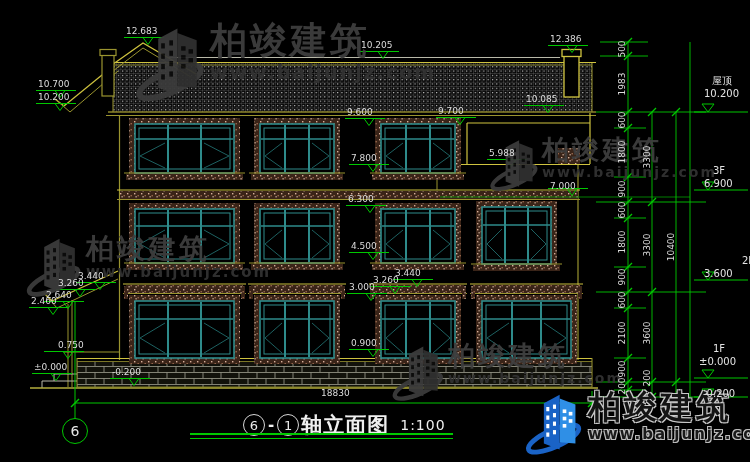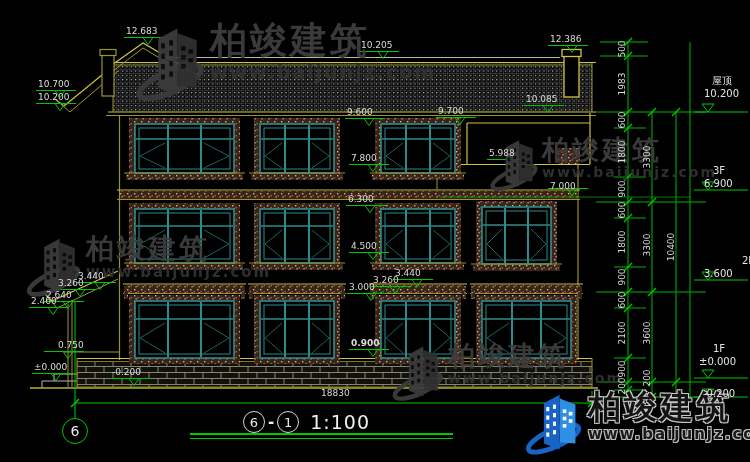--- a/index.html
+++ b/index.html
@@ -33,21 +33,21 @@
   .wm5 .wm-url{font-size:15px;color:#1a1a1a;
     text-shadow:-1px -1px 0 #bdbdbd,1px -1px 0 #bdbdbd,-1px 1px 0 #bdbdbd,1px 1px 0 #bdbdbd;}
   
   #titlebar{position:absolute;left:243px;top:411px;display:flex;align-items:center;
             gap:2px;z-index:40;color:#efefef;}
   .tcirc{display:inline-flex;width:20px;height:20px;border:1.5px solid #d6d6d6;
          border-radius:50%;align-items:center;justify-content:center;
          font-size:13px;color:#eaeaea;}
   .tdash{font-size:15px;font-weight:bold;margin:0 1px;}
   .tname{font-size:21px;font-weight:bold;letter-spacing:1px;}
-  .tscale{font-size:19px;margin-left:9px;letter-spacing:1px;}
+  .tscale{font-size:14px;margin-left:9px;letter-spacing:1px;}
   .tunder{position:absolute;left:190px;width:263px;background:#00c800;z-index:40;}
   #tl1{top:433px;height:2.2px;}
   #tl2{top:437.5px;height:1px;}
   
   .axis-bubble{position:absolute;left:62px;top:418px;width:24px;height:24px;
     border:1.4px solid #00c800;border-radius:50%;display:flex;align-items:center;
     justify-content:center;color:#e8e8e8;font-size:14px;z-index:40;background:#000;}
 </style>
 </head>
 <body>
@@ -498,21 +498,21 @@
     <span class="dim-label" style="left: 550px; top: 182px;">7.000</span>
     <span class="dim-label" style="left: 348px; top: 195px; text-align: center;">6.300</span>
     <span class="dim-label" style="left: 351px; top: 242px;">4.500</span>
     <span class="dim-label" style="left: 395px; top: 269px;">3.440</span>
     <span class="dim-label" style="left: 373px; top: 276px;">3.260</span>
     <span class="dim-label" style="left: 349px; top: 283px;">3.000</span>
     <span class="dim-label" style="left: 78px; top: 272px;">3.440</span>
     <span class="dim-label" style="left: 58px; top: 279px;">3.260</span>
     <span class="dim-label" style="left: 46px; top: 291px;">2.640</span>
     <span class="dim-label" style="left: 31px; top: 297px;">2.460</span>
-    <span class="dim-label" style="left: 351px; top: 339px; font-weight: bold;">0.900</span>
+    <span class="dim-label" style="left: 351px; top: 339px;">0.900</span>
     <span class="dim-label" style="left: 46px; top: 341px; padding-left: 12px;">0.750</span>
     <span class="dim-label" style="left: 34px; top: 363px;">±0.000</span>
     <span class="dim-label" style="left: 112px; top: 368px;">-0.200</span>
     <span class="dim-label rot" style="left: 622px; top: 49px;">500</span>
     <span class="dim-label rot" style="left: 622px; top: 84px;">1983</span>
     <span class="dim-label rot" style="left: 622px; top: 120px;">600</span>
     <span class="dim-label rot" style="left: 622px; top: 152px;">1800</span>
     <span class="dim-label rot" style="left: 622px; top: 189px;">900</span>
     <span class="dim-label rot" style="left: 622px; top: 210px;">600</span>
     <span class="dim-label rot" style="left: 622px; top: 242px;">1800</span>
@@ -534,18 +534,19 @@
     <span class="dim-label fl" style="left: 704px; top: 269px;">3.600</span>
     <span class="dim-label fl" style="left: 713px; top: 344px;">1F</span>
     <span class="dim-label fl" style="left: 699px; top: 357px;">±0.000</span>
     <span class="dim-label fl" style="left: 703px; top: 389px;">-0.200</span>
   </div>
 
 <div id="titlebar">
   <span class="tcirc">6</span>
   <span class="tdash">-</span>
   <span class="tcirc">1</span>
+  <span class="tname">轴立面图</span>
   <span class="tscale">1:100</span>
 </div>
 <div class="tunder" id="tl1"></div>
 <div class="tunder" id="tl2"></div>
 
 <div class="axis-bubble">6</div>
 
 </body></html>

